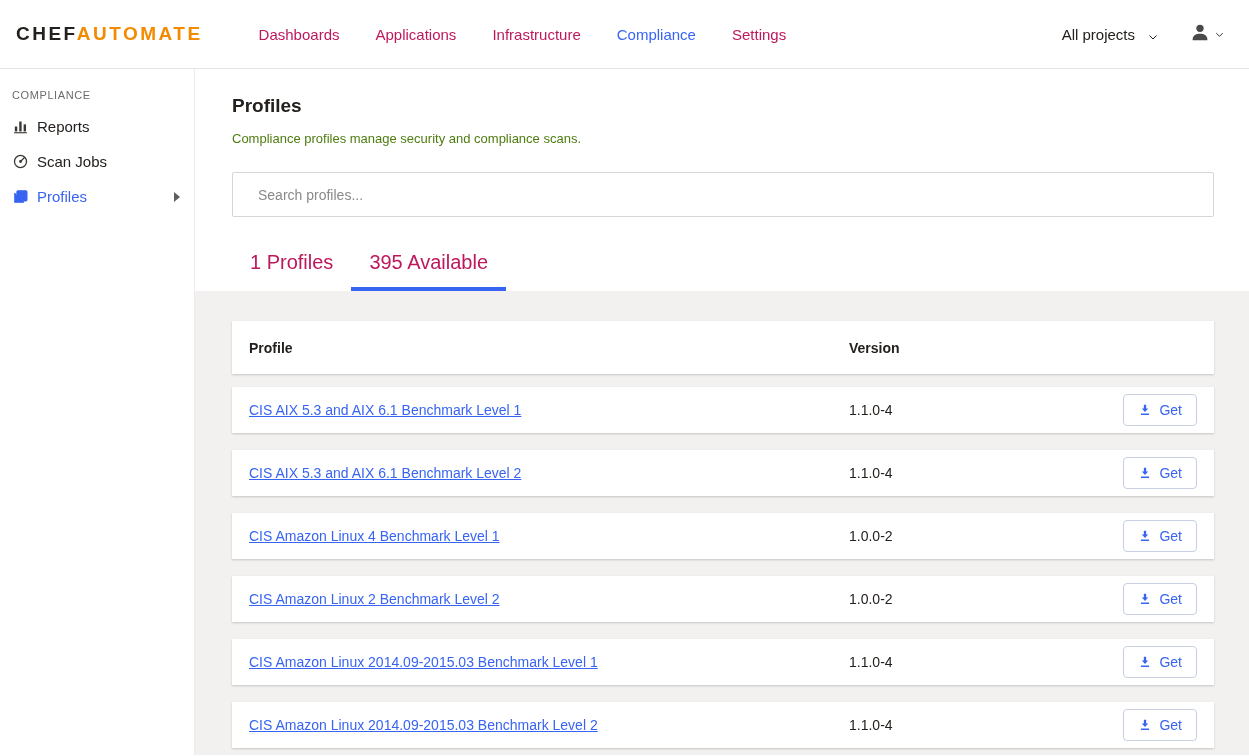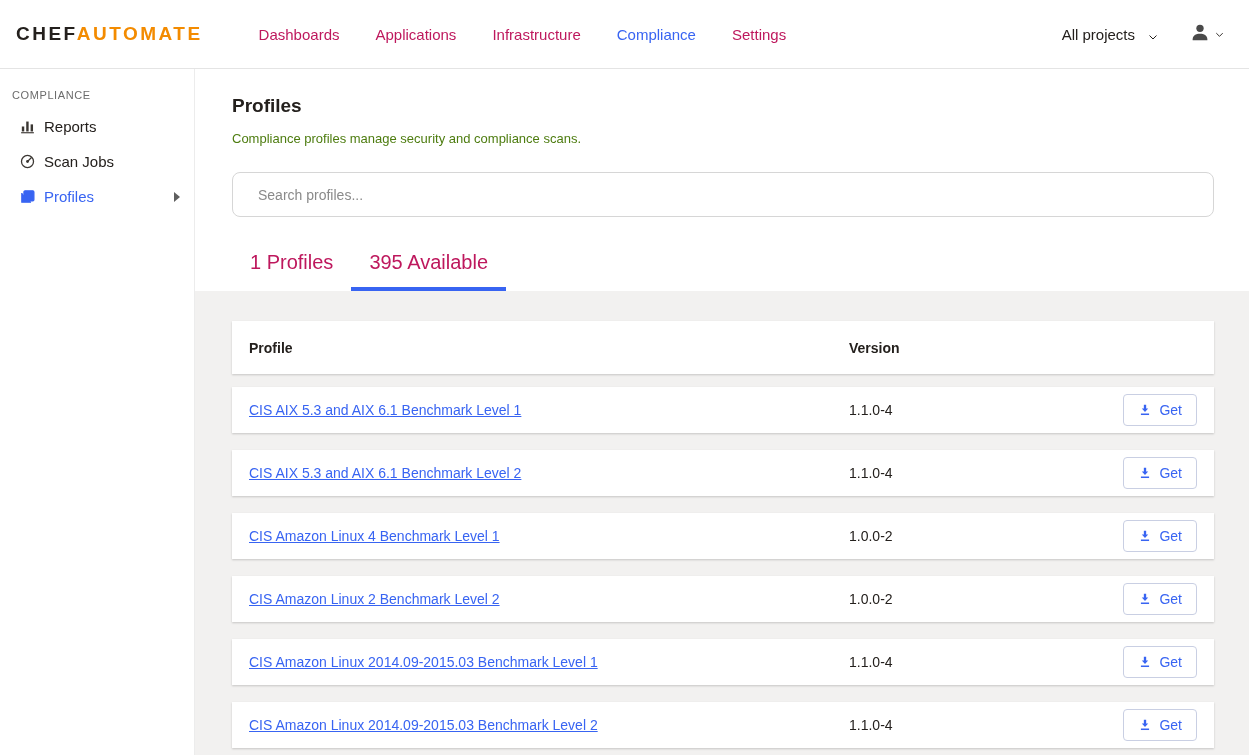--- a/index.html
+++ b/index.html
@@ -34,40 +34,40 @@
   .sidebar {
     width: 195px; flex: 0 0 195px; background: #fff;
     border-right: 1px solid #ececec; padding-top: 20px;
   }
   .sidebar-section-label {
     font-size: 11px; color: #6b6b6b; letter-spacing: .6px;
     padding: 0 12px; margin-bottom: 8px;
   }
   .sidebar-item {
     display: flex; align-items: center; gap: 8px;
-    padding: 9px 19px; font-size: 15px; color: #24201d;
+    padding: 9px 12px; font-size: 15px; color: #24201d;
     cursor: pointer; position: relative;
   }
   .sidebar-item .s-icon { width: 17px; height: 17px; display: inline-flex; }
   .sidebar-item.active { color: #3864f2; }
   .sidebar-item.active .s-icon svg { stroke: #3864f2; fill: #3864f2; }
   .sidebar-caret {
     position: absolute; right: 14px; top: 50%; transform: translateY(-50%);
     width: 0; height: 0; border-left: 6px solid #5f5f5f;
     border-top: 5px solid transparent; border-bottom: 5px solid transparent;
   }
 
   
   .main { flex: 1; display: flex; flex-direction: column; min-width: 0; background: #fff; }
   .main-head { padding: 26px 35px 0 37px; background: #fff; }
   .page-title { font-size: 19px; font-weight: bold; margin: 0 0 14px; }
   .page-subtitle { font-size: 13px; color: #4d7c0f; margin: 0 0 26px; }
   .search-input {
     width: 100%; height: 45px;
-    border: 1px solid #d6d6d6; border-radius: 8px;
+    border: 1px solid #d6d6d6; border-radius: 2px;
     padding: 0 16px 0 25px; font-size: 14px; color: #24201d;
     font-family: "Liberation Sans", sans-serif; outline: none; background: #fff;
   }
   .search-input::placeholder { color: #8a8a8a; }
 
   .tabs { display: flex; margin-top: 22px; }
   .tab { padding: 12px 18px 17px; font-size: 20px; color: #be185d; position: relative; cursor: pointer; }
   .tab.active::after {
     content: ""; position: absolute; left: 0; right: 0; bottom: 0;
     height: 4px; background: #3864f2;

